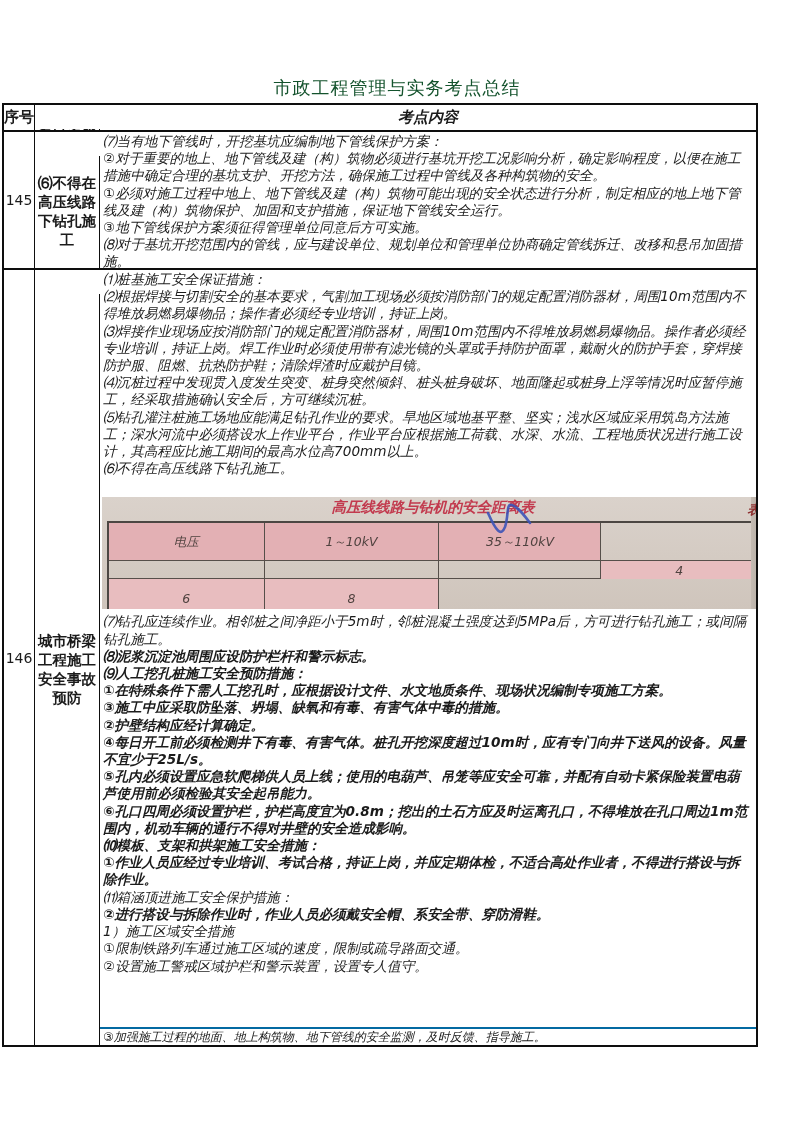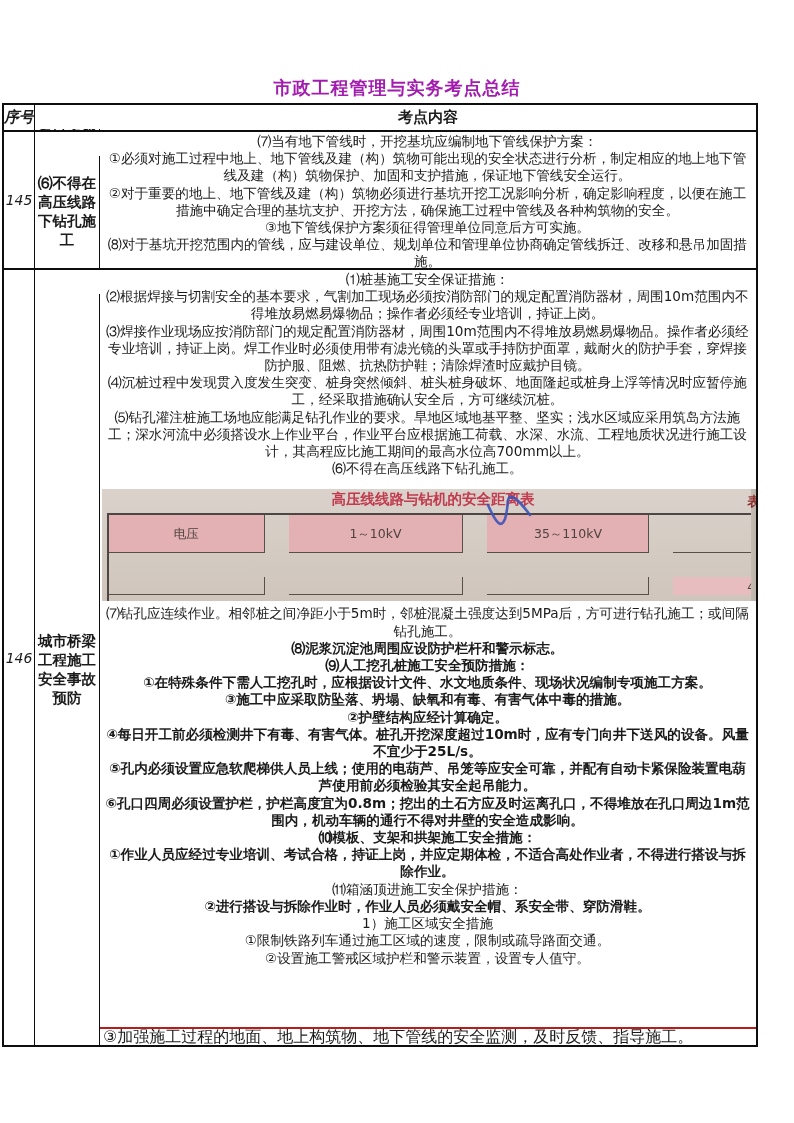--- a/index.html
+++ b/index.html
@@ -8,23 +8,23 @@
     position: relative;
     font-family: "DejaVu Sans", "Liberation Sans", sans-serif;
     color: #1b1b1b;
     overflow: hidden;
   }
   .page-title {
     position: absolute;
     top: 76px; left: 0; width: 794px;
     text-align: center;
     font-size: 18px;
-    font-weight: 700;
+    font-weight: 400;
     letter-spacing: 1px;
-    color: #a21caf;
+    color: #14532d;
   }
   .doc-table {
     position: absolute;
     left: 2px; top: 103px;
     width: 756px;
     height: 944px;
     border: 2px solid #0e0e0e;
     display: flex;
     flex-direction: column;
     background: #fff;
@@ -32,61 +32,60 @@
   .t-row { display: flex; width: 100%; }
   .t-row.header { height: 27px; border-bottom: 2px solid #0e0e0e; }
   .t-row.body-row { border-bottom: 2px solid #0e0e0e; }
   .t-row.body-row:last-child { border-bottom: none; }
   .cell { overflow: hidden; }
   .col-no {
     width: 31px; flex: none;
     border-right: 1.5px solid #0e0e0e;
     display: flex; align-items: center; justify-content: center;
     font-size: 14px;
-    font-style: italic;
   }
   .col-name {
     width: 65px; flex: none;
     border-right: 1.5px solid #0e0e0e;
     display: flex; align-items: center; justify-content: center;
     text-align: center;
     font-size: 14.5px;
     font-weight: 700;
     line-height: 19px;
     padding: 0 2px;
     margin-top: 24px;
   }
-  .col-content { flex: 1; position: relative; }
+  .col-content { flex: 1; position: relative; font-style: italic; }
   .t-row.header .col-no, .t-row.header .col-name, .t-row.header .col-content {
     font-size: 15px; font-weight: 700;
     display: flex; align-items: center; justify-content: center;
   }
   .row-145 { height: 138px; }
   .row-146 { flex: 1; }
   .content-flow {
     display: flex; flex-direction: column;
     height: 100%;
     padding: 1px 4px 0 3px;
     font-size: 13.6px;
     line-height: 17.2px;
   }
-  .para { white-space: normal; text-align: center; }
+  .para { white-space: normal; }
   .para.bold { font-weight: 700; }
   .content-footer {
     margin-top: auto;
-    border-top: 2px solid #b91c1c;
+    border-top: 2px solid #0369a1;
     margin-left: -3px; margin-right: -4px;
     padding: 0 0 0 3px;
     line-height: 16px;
-    font-size: 16px;
+    font-size: 12px;
   }
   
   .photo {
     position: relative;
-    margin: 12px -37px 4px -1px;  
+    margin: 20px -37px 4px -1px;  
     height: 112px;
     background: linear-gradient(180deg, var(--photo-bg1) 0%, var(--photo-bg2) 100%);
     z-index: 2;
     padding: 2px 0 0 5px;
     overflow: hidden;
   }
   .photo-edge {
     position: absolute; right: 0; top: 0; bottom: 0; width: 38px;
     background: linear-gradient(90deg, #c4bbb2 0%, #a49d95 55%, #938c84 100%);
   }
@@ -100,21 +99,20 @@
     position: absolute; top: 2px; right: -78px;
     font-size: 13.5px; font-weight: 700;
     color: var(--photo-no-color);
   }
   .photo-table {
     width: 652px;
     border: 2px solid #4c4743;
     display: grid;
     grid-template-columns: 24% 27% 25% 24%;
     grid-template-rows: 38px 18px 38px;
-    gap: 24px;
   }
   .photo-table .pcell {
     border-right: 1.5px solid #564f4a;
     border-bottom: 1.5px solid #564f4a;
     display: flex; align-items: center; justify-content: center;
     font-size: 12.5px;
     color: #4f423f;
   }
   .photo-table .pcell:nth-child(4n) { border-right: none; }
   .photo-table .pcell.r3 { border-bottom: none; }
@@ -139,22 +137,22 @@
     <div class="cell col-name">考点名称</div>
     <div class="cell col-content">考点内容</div>
   </div>
 
   <div class="t-row body-row row-145">
     <div class="cell col-no">145</div>
     <div class="cell col-name">⑹不得在高压线路下钻孔施工</div>
     <div class="cell col-content">
       <div class="content-flow">
           <div class="para">⑺当有地下管线时，开挖基坑应编制地下管线保护方案：</div>
+          <div class="para">②对于重要的地上、地下管线及建（构）筑物必须进行基坑开挖工况影响分析，确定影响程度，以便在施工措施中确定合理的基坑支护、开挖方法，确保施工过程中管线及各种构筑物的安全。</div>
           <div class="para">①必须对施工过程中地上、地下管线及建（构）筑物可能出现的安全状态进行分析，制定相应的地上地下管线及建（构）筑物保护、加固和支护措施，保证地下管线安全运行。</div>
-          <div class="para">②对于重要的地上、地下管线及建（构）筑物必须进行基坑开挖工况影响分析，确定影响程度，以便在施工措施中确定合理的基坑支护、开挖方法，确保施工过程中管线及各种构筑物的安全。</div>
           <div class="para">③地下管线保护方案须征得管理单位同意后方可实施。</div>
           <div class="para">⑻对于基坑开挖范围内的管线，应与建设单位、规划单位和管理单位协商确定管线拆迁、改移和悬吊加固措施。</div>
         </div>
     </div>
   </div>
 
   <div class="t-row body-row row-146">
     <div class="cell col-no">146</div>
     <div class="cell col-name">城市桥梁工程施工安全事故预防</div>
     <div class="cell col-content">

